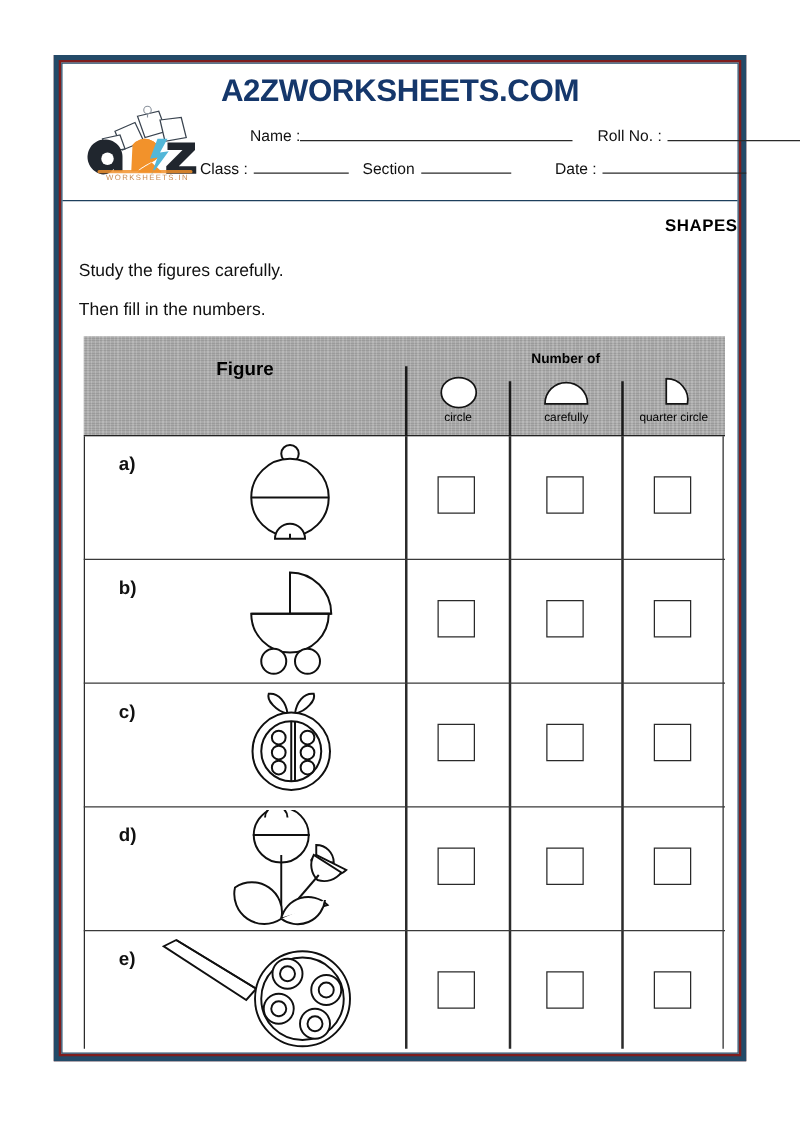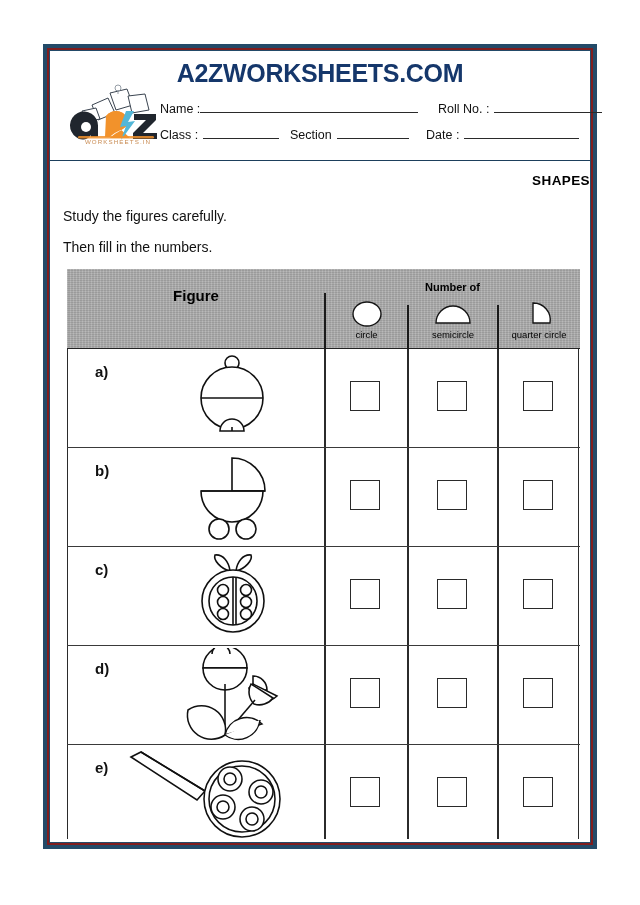--- a/index.html
+++ b/index.html
@@ -70,21 +70,21 @@
 
   
   .field-row {
     position: absolute;
     left: 110px;
     right: 10px;
     height: 22px;
     font-size: 12.5px;
     color: #111;
   }
-  #field-row-1 { top: 49px; }
+  #field-row-1 { top: 49px; margin-left: 40px; }
   #field-row-2 { top: 75px; }
 
   .fld {
     position: absolute;
     white-space: nowrap;
   }
   .fld .lbl { color: #111; }
   .fld .rule {
     display: inline-block;
     border-bottom: 1.2px solid #2a2a2a;
@@ -292,21 +292,21 @@
         </span>
       </div>
 
       <div class="field-row" id="field-row-2">
         <span class="fld" style="left:0px;">
           <span class="lbl">Class :</span><span class="rule" style="width:76px;margin-left:5px;"></span>
         </span>
         <span class="fld" style="left:130px;">
           <span class="lbl">Section</span><span class="rule" style="width:72px;margin-left:5px;"></span>
         </span>
-        <span class="fld" style="left:266px;text-align:center;">
+        <span class="fld" style="left:284px;text-align:center;">
           <span class="lbl">Date :</span><span class="rule" style="width:115px;margin-left:5px;"></span>
         </span>
       </div>
     </div>
 
     <div id="shapes-heading">SHAPES</div>
     <div class="instruction" id="instruction-1">Study the figures carefully.</div>
     <div class="instruction" id="instruction-2">Then fill in the numbers.</div>
 
     <div id="table">
@@ -323,21 +323,21 @@
           </div>
           <div class="cap">circle</div>
         </div>
 
         <div class="th-shape-cell" id="th-semicircle">
           <div class="glyph">
             <svg width="44" height="28" viewBox="0 0 44 28">
               <path d="M5,24 A17,17 0 0,1 39,24 Z" fill="#ffffff" stroke="#141414" stroke-width="1.4"></path>
             </svg>
           </div>
-          <div class="cap">semicircle</div>
+          <div class="cap">carefully</div>
         </div>
 
         <div class="th-shape-cell" id="th-quarter">
           <div class="glyph">
             <svg width="28" height="28" viewBox="0 0 28 28">
               <path d="M8,4 L8,24 L25,24 A17,17 0 0,0 8,4 Z" fill="#ffffff" stroke="#141414" stroke-width="1.4"></path>
             </svg>
           </div>
           <div class="cap">quarter circle</div>
         </div>

